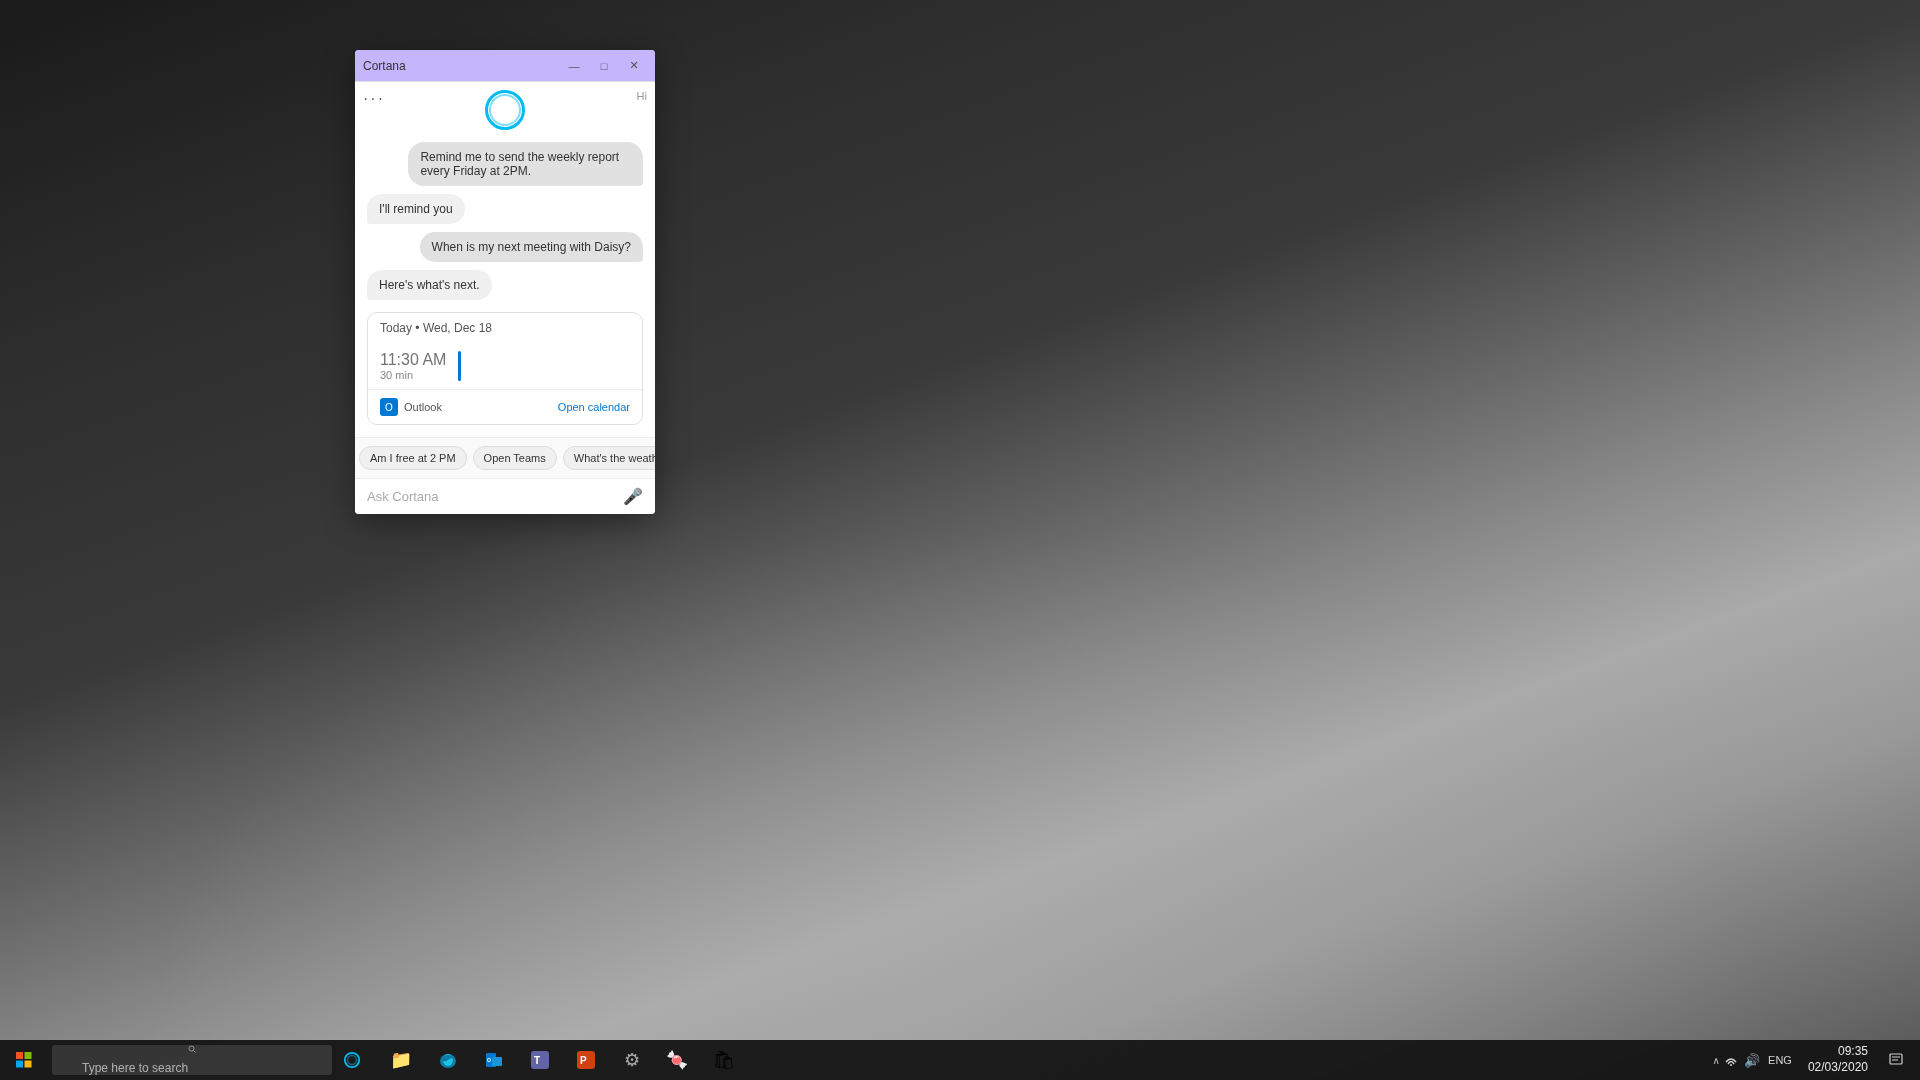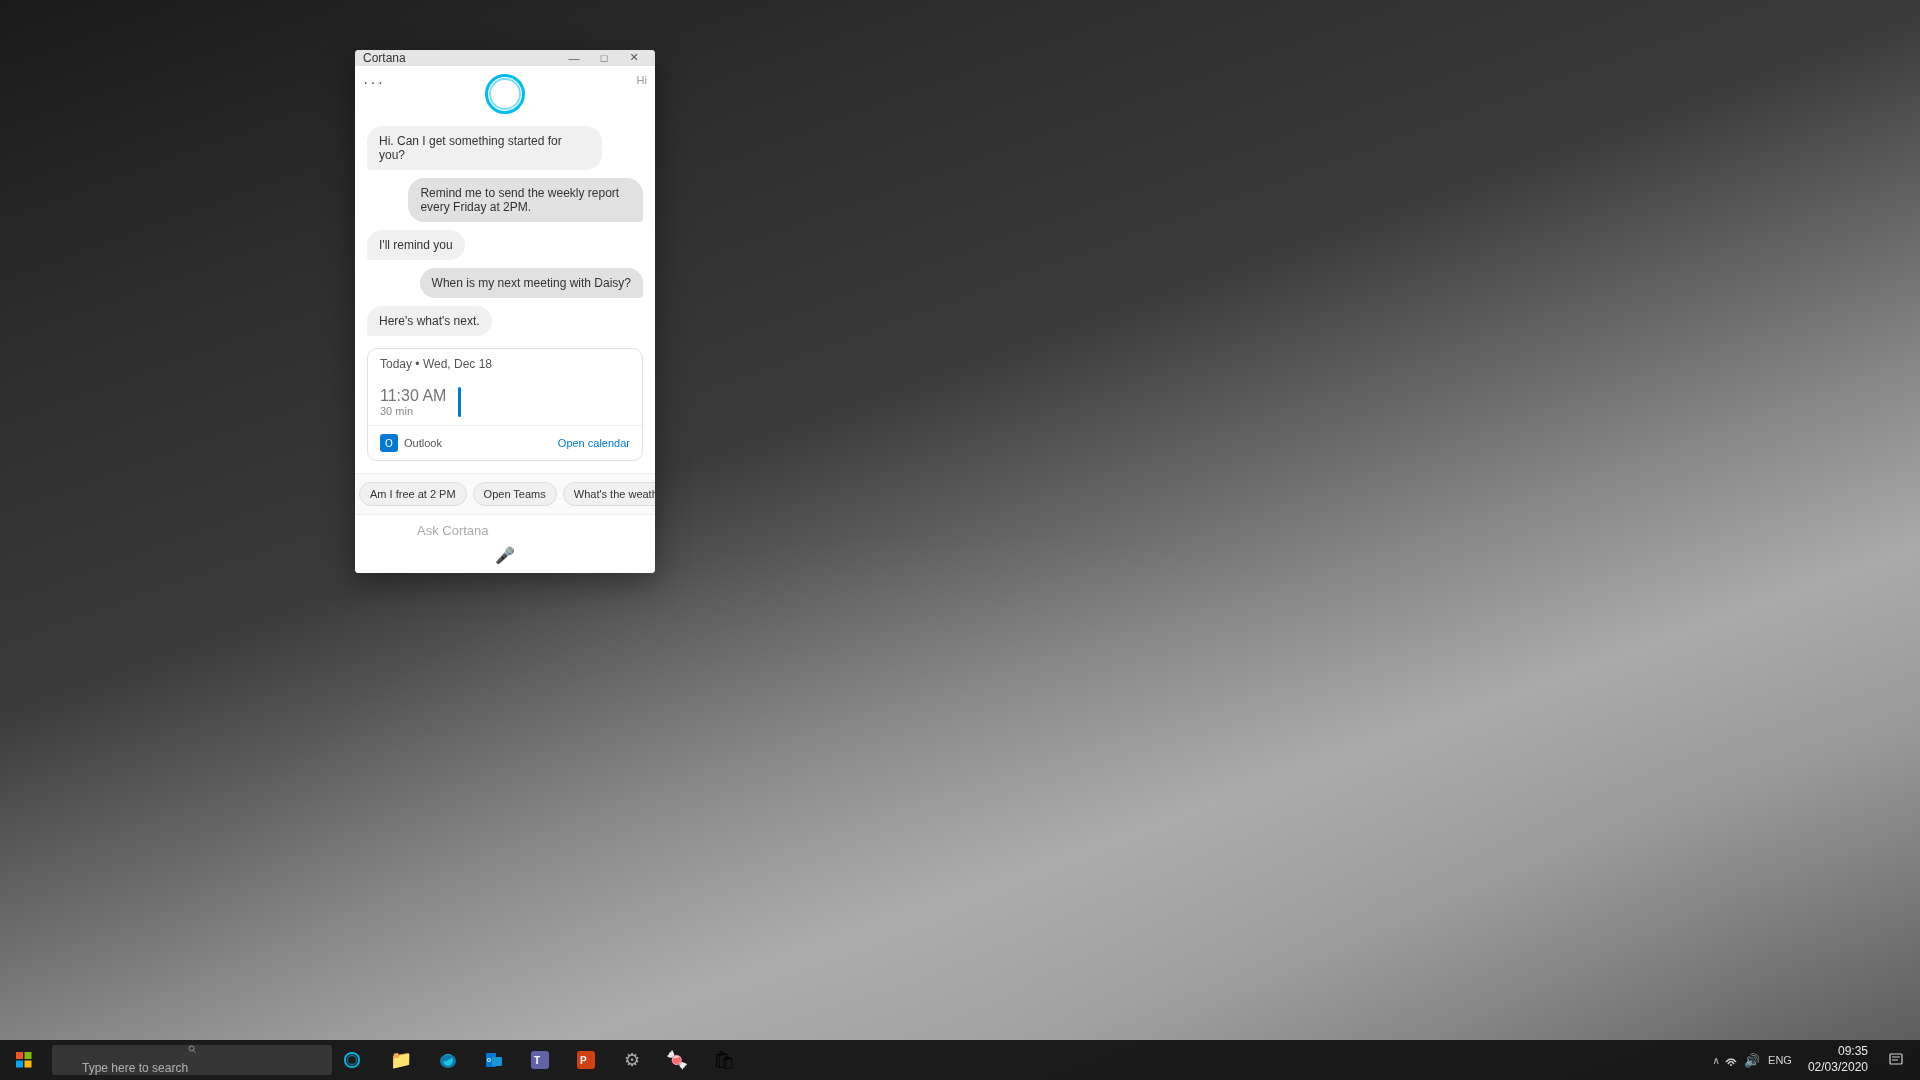--- a/index.html
+++ b/index.html
@@ -153,22 +153,22 @@
       display: flex;
       flex-direction: column;
       overflow: hidden;
     }
 
     .cortana-titlebar {
       display: flex;
       align-items: center;
       justify-content: space-between;
       padding: 0 8px;
-      height: 16px;
-      background: #e5e5e5;
+      height: 32px;
+      background: #c4b5fd;
       border-bottom: 1px solid #e0e0e0;
       flex-shrink: 0;
     }
 
     .cortana-title {
       font-size: 12px;
       color: #333;
     }
 
     .window-controls {
@@ -478,21 +478,20 @@
     }
 
     
     .cortana-input-area {
       display: flex;
       align-items: center;
       padding: 8px 12px;
       border-top: 1px solid #eee;
       background: white;
       gap: 8px;
-      flex-direction: column;
     }
 
     .cortana-input {
       flex: 1;
       border: none;
       outline: none;
       font-size: 13px;
       color: #333;
       background: transparent;
     }
@@ -535,23 +534,20 @@
     <div class="cortana-body">
 
       <div class="cortana-header">
         <span class="cortana-menu-btn">···</span>
         <div class="cortana-circle"></div>
         <span class="hi-label">Hi</span>
       </div>
 
       <div class="chat-area">
 
-        <div class="chat-bubble-left">
-          <span>Hi. Can I get something started for you?</span>
-        </div>
 
         <div class="chat-bubble-right">
           <span>Remind me to send the weekly report every Friday at 2PM.</span>
         </div>
 
         <div class="chat-bubble-left">
           <span>I'll remind you</span>
         </div>
 
 

